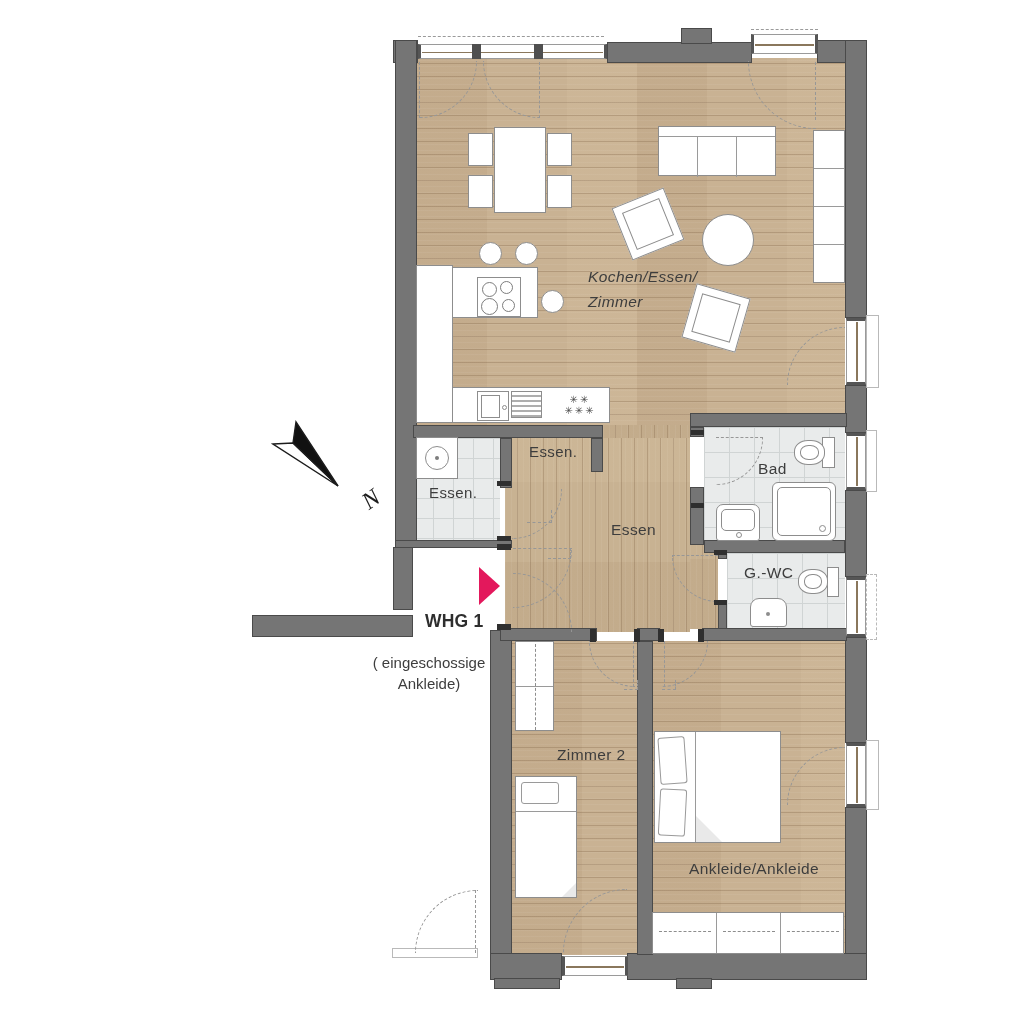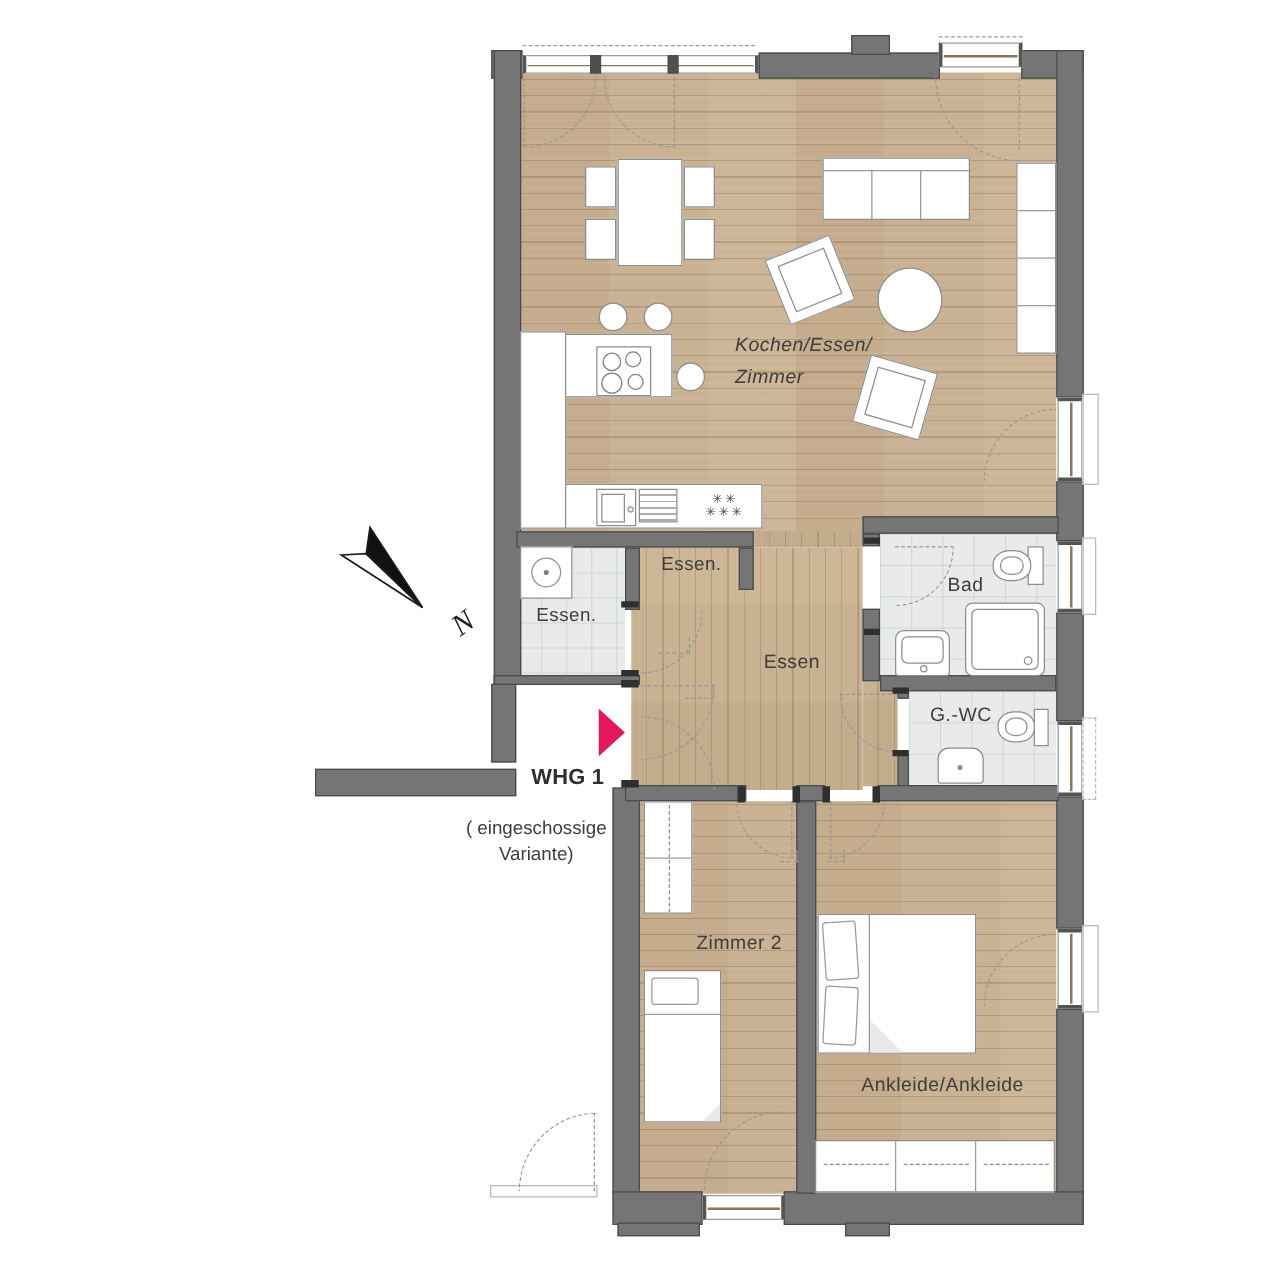--- a/index.html
+++ b/index.html
@@ -286,21 +286,21 @@
   <div class="label label-sm" style="left:429px;top:484px;">Essen.</div>
   <div class="label" style="left:611px;top:521px;">Essen</div>
   <div class="label" style="left:758px;top:460px;">Bad</div>
   <div class="label" style="left:744px;top:564px;">G.-WC</div>
   <div class="label" style="left:557px;top:746px;">Zimmer 2</div>
   <div class="label" style="left:689px;top:860px;">Ankleide/Ankleide</div>
 
   <div class="whg" style="left:425px;top:611px;">WHG 1</div>
   <div class="note" style="left:354px;top:652px;">
     <div>( eingeschossige</div>
-    <div>Variante)</div>
+    <div>Ankleide)</div>
   </div>
   <div class="entrance-arrow" style="left:479px;top:567px;"></div>
 
   <svg width="130" height="110" viewBox="0 0 130 110" style="position:absolute;left:255px;top:408px;">
     <polygon points="18,36 38,35 83,78" fill="#ffffff" stroke="#1c1c1c" stroke-width="1.4"></polygon>
     <polygon points="41,14 83,78 38,35" fill="#111111" stroke="#1c1c1c" stroke-width="1.4"></polygon>
   </svg>
   <div class="nletter" style="left:363px;top:486px;">N</div>
 
 </div>

